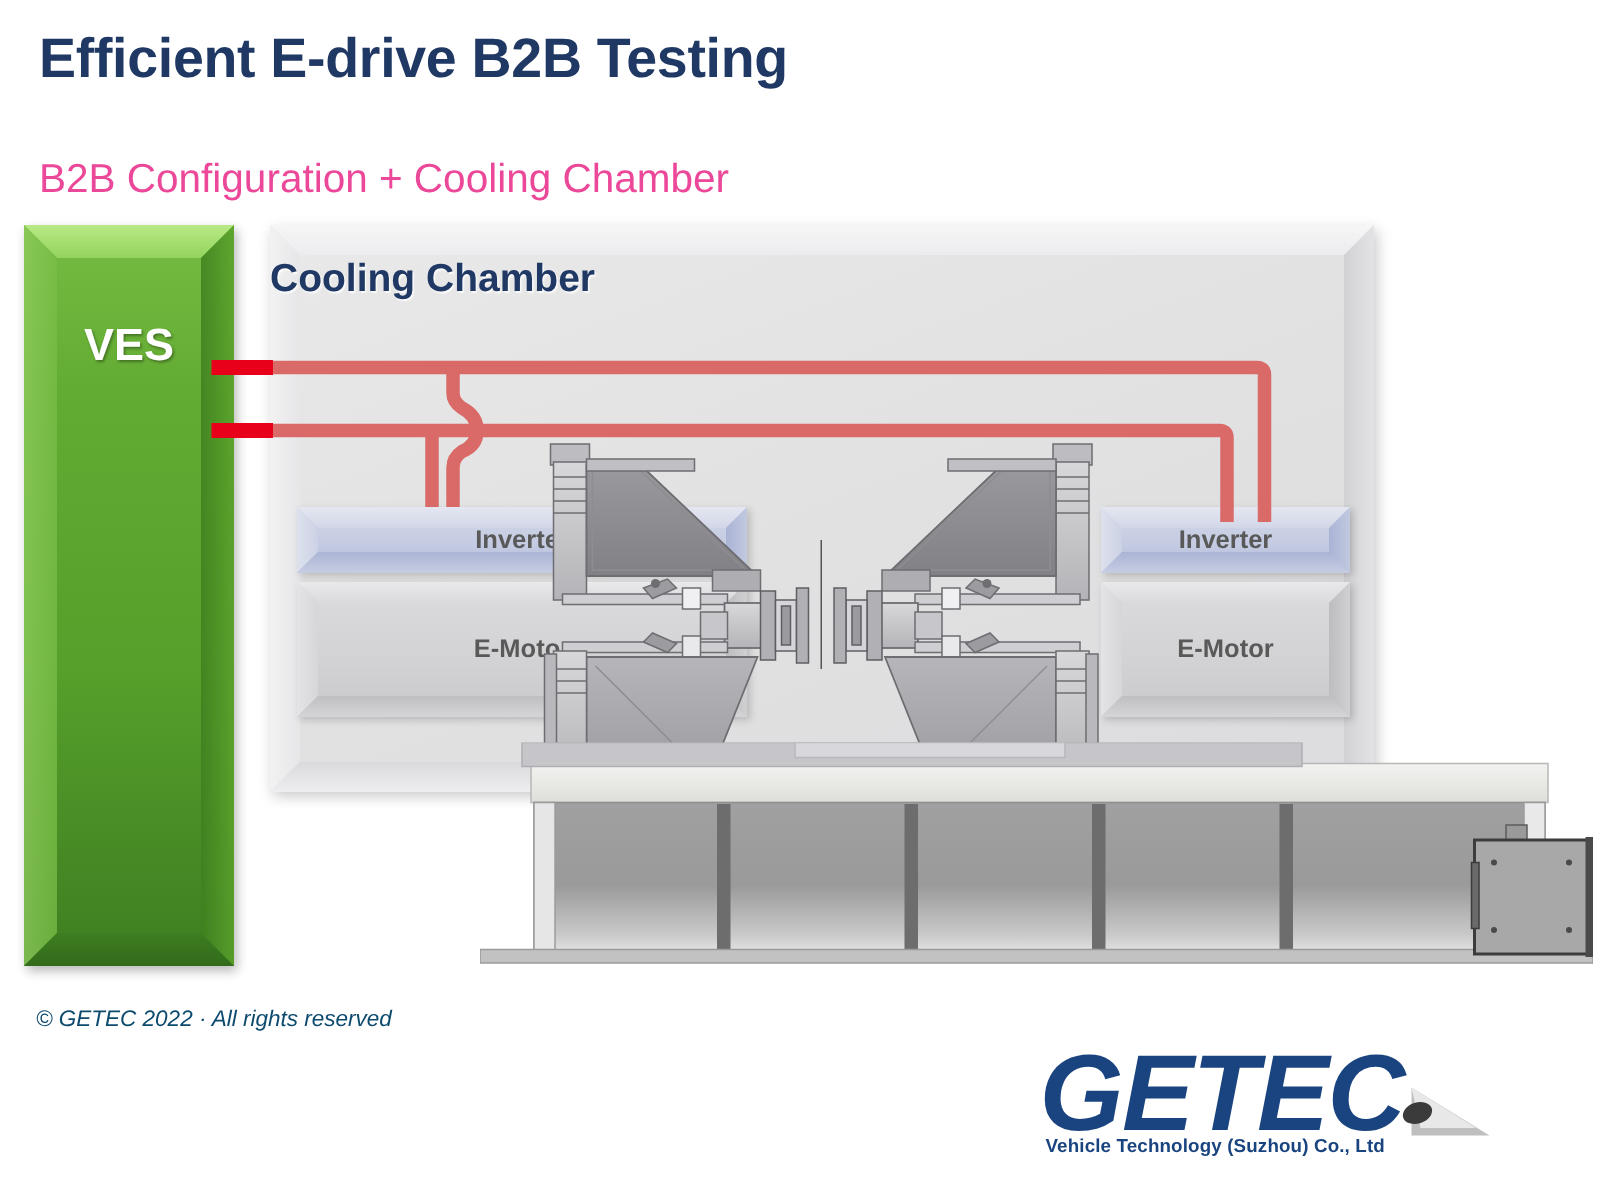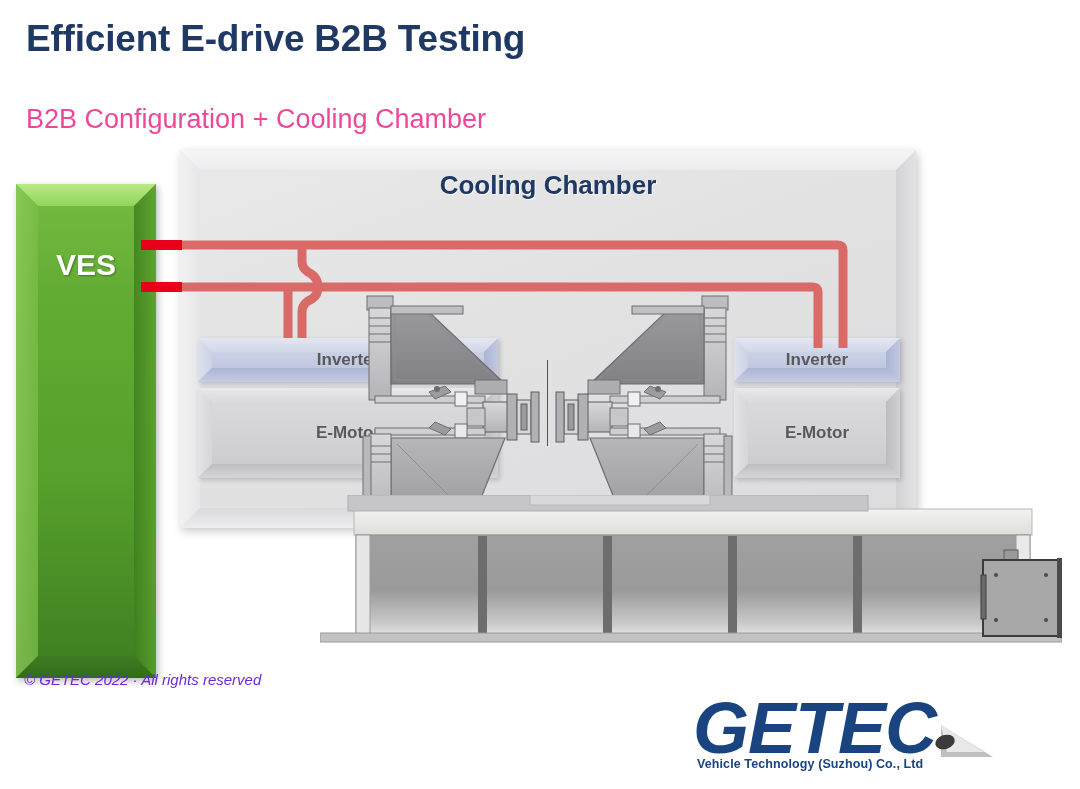--- a/index.html
+++ b/index.html
@@ -19,30 +19,29 @@
     font-size:37px;font-weight:bold;color:#1F3864;
     letter-spacing:-0.2px;white-space:nowrap;
   }
   .subtitle{
     position:absolute;left:26px;top:104px;
     font-size:27px;font-weight:normal;color:#ec4899;
     white-space:nowrap;
   }
   .copyright{
     position:absolute;left:24px;top:671px;
-    font-size:15px;font-style:italic;color:#6d28d9;
+    font-size:15px;font-style:italic;color:#0c4a6e;
     white-space:nowrap;
   }
 
   
   .ves{
     position:absolute;left:16px;top:150px;width:140px;height:494px;
     background:linear-gradient(180deg,#76bc42 0%,#63ac33 22%,#56a02b 60%,#3e7d21 100%);
     box-shadow:2px 3px 7px rgba(0,0,0,.28);
-    margin-top:34px;
   }
   .ves-bevel-top{
     position:absolute;left:0;top:0;width:140px;height:22px;
     background:linear-gradient(180deg,#b9e986 0%,#92d45c 100%);
     clip-path:polygon(0 0,100% 0,calc(100% - 22px) 100%,22px 100%);
   }
   .ves-bevel-left{
     position:absolute;left:0;top:0;width:22px;height:494px;
     background:linear-gradient(90deg,#8fcc5e 0%,#79bd46 100%);
     clip-path:polygon(0 0,100% 22px,100% calc(100% - 22px),0 100%);
@@ -89,21 +88,21 @@
     background:linear-gradient(90deg,#d2d2d5,#e3e3e5);
     clip-path:polygon(100% 0,0 20px,0 calc(100% - 20px),100% 100%);
   }
   .ch-bev-bottom{
     position:absolute;left:0;bottom:0;width:736px;height:20px;
     background:linear-gradient(180deg,#dadadd,#eeeef0);
     clip-path:polygon(20px 0,calc(100% - 20px) 0,100% 100%,0 100%);
   }
   .ch-title{
     position:absolute;left:0;top:20px;width:736px;
-    text-align:center;font-size:26px;font-weight:bold;color:#1F3864;
+    font-size:26px;font-weight:bold;color:#1F3864;
     text-shadow:1px 1px 1px rgba(255,255,255,.8);
   }
 
   
   .blk{position:absolute;box-shadow:2px 2px 5px rgba(0,0,0,.18);}
   .blk .bv-top{position:absolute;left:0;top:0;width:100%;height:14px;clip-path:polygon(0 0,100% 0,calc(100% - 14px) 100%,14px 100%);}
   .blk .bv-left{position:absolute;left:0;top:0;width:14px;height:100%;clip-path:polygon(0 0,100% 14px,100% calc(100% - 14px),0 100%);}
   .blk .bv-right{position:absolute;right:0;top:0;width:14px;height:100%;clip-path:polygon(100% 0,0 14px,0 calc(100% - 14px),100% 100%);}
   .blk .bv-bot{position:absolute;left:0;bottom:0;width:100%;height:14px;clip-path:polygon(14px 0,calc(100% - 14px) 0,100% 100%,0 100%);}
   .blk .bl{position:absolute;left:0;top:0;width:100%;height:100%;

